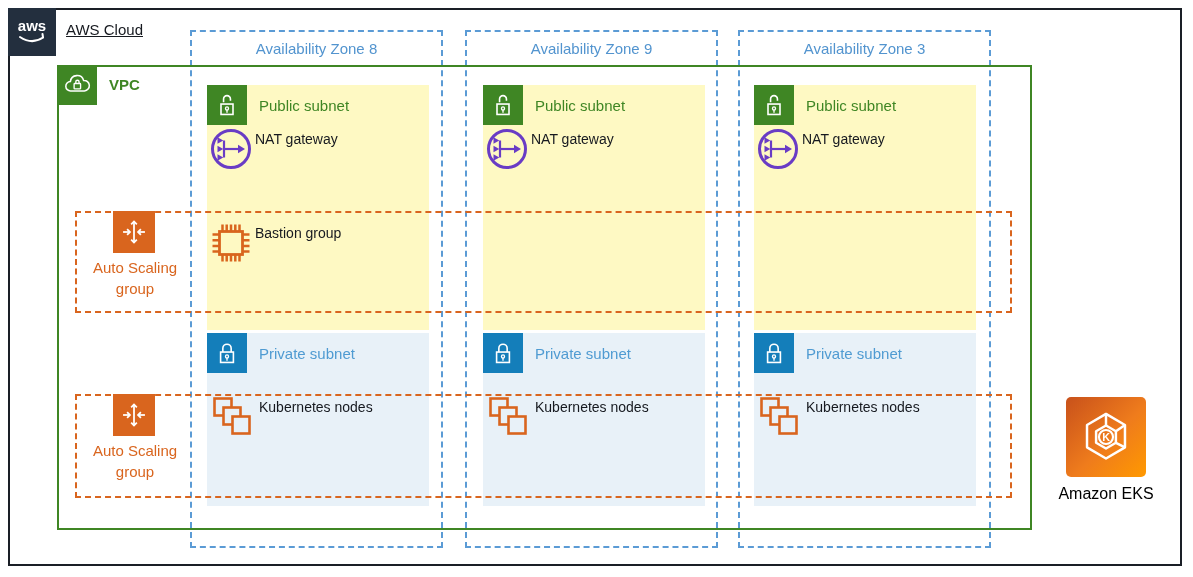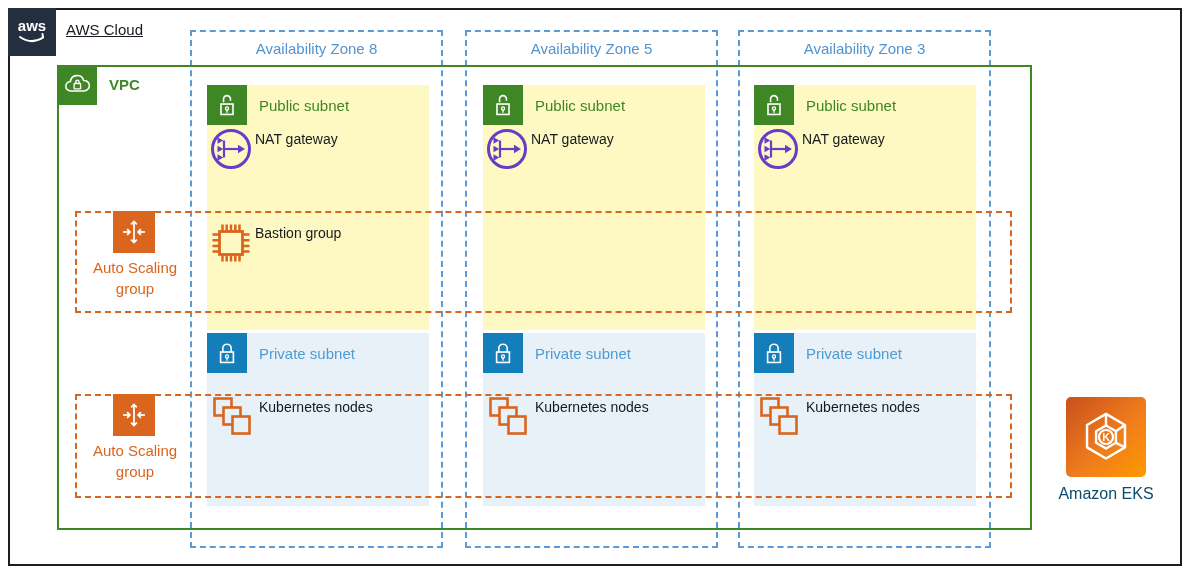--- a/index.html
+++ b/index.html
@@ -45,42 +45,42 @@
   .asg2 { top:394px; height:104px; }
   .asg-icon { position:absolute; left:113px; width:42px; height:42px; background:#d9651e; display:flex; align-items:center; justify-content:center; }
   .asg-icon.g1 { top:211px; } .asg-icon.g2 { top:394px; }
   .asg-label { position:absolute; left:70px; width:130px; text-align:center; color:#d9651e; font-size:15px; line-height:21px; }
   .asg-label.g1 { top:257px; } .asg-label.g2 { top:440px; }
   .asg-label span { display:block; }
 
   
   .eks { position:absolute; left:1066px; top:397px; width:80px; display:flex; flex-direction:column; align-items:center; }
   .eks-icon { width:80px; height:80px; border-radius:5px; background:linear-gradient(135deg,#c8511b 0%,#ef7c1c 55%,#ff9900 100%); display:flex; align-items:center; justify-content:center; }
-  .eks-label { font-size:16px; color:#0c4a6e; margin-top:8px; white-space:nowrap; }
+  .eks-label { font-size:16px; color:#000000; margin-top:8px; white-space:nowrap; }
 </style>
 </head>
 <body>
 
 <div class="canvas">
 
   <div class="outer-box"></div>
   <div class="aws-logo">
     <svg width="44" height="44" viewBox="0 0 44 44">
       <text x="22" y="21" text-anchor="middle" fill="#fff" font-family="Liberation Sans, sans-serif" font-size="15" font-weight="bold">aws</text>
       <path d="M10 27 Q22 35 33 27.5" stroke="#fff" stroke-width="2" fill="none" stroke-linecap="round"></path>
       <path d="M33 27.5 l-0.5 -3.5" stroke="#fff" stroke-width="2" fill="none" stroke-linecap="round"></path>
     </svg>
   </div>
   <div class="aws-cloud-title">AWS Cloud</div>
 
   <div class="az az1">
     <div class="az-label">Availability Zone 8</div>
   </div>
   <div class="az az2">
-    <div class="az-label">Availability Zone 5</div>
+    <div class="az-label">Availability Zone 9</div>
   </div>
   <div class="az az3">
     <div class="az-label">Availability Zone 3</div>
   </div>
 
   <div class="vpc-box"></div>
   <div class="vpc-icon">
     <svg width="34" height="34" viewBox="0 0 40 40" fill="none">
       <path d="M12.5 27 a5.5 5.5 0 0 1 -0.3 -11 a8 8 0 0 1 15.6 -1.4 a6 6 0 0 1 1 12.4 z" stroke="#fff" stroke-width="1.8" stroke-linejoin="round"></path>
       <rect x="16.6" y="18.2" width="7.6" height="6.4" rx="0.8" stroke="#fff" stroke-width="1.6"></rect>

